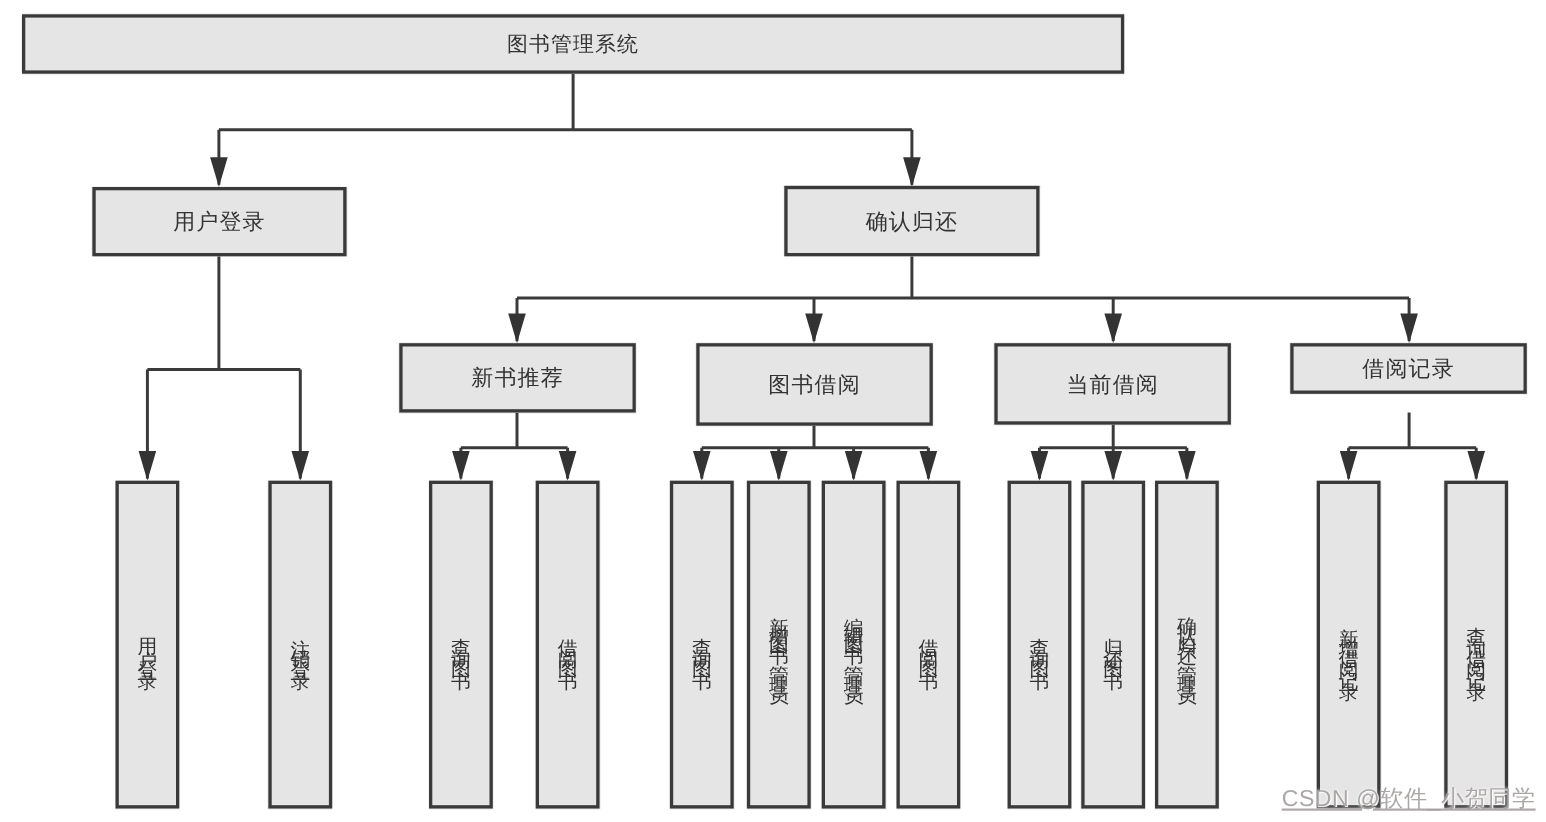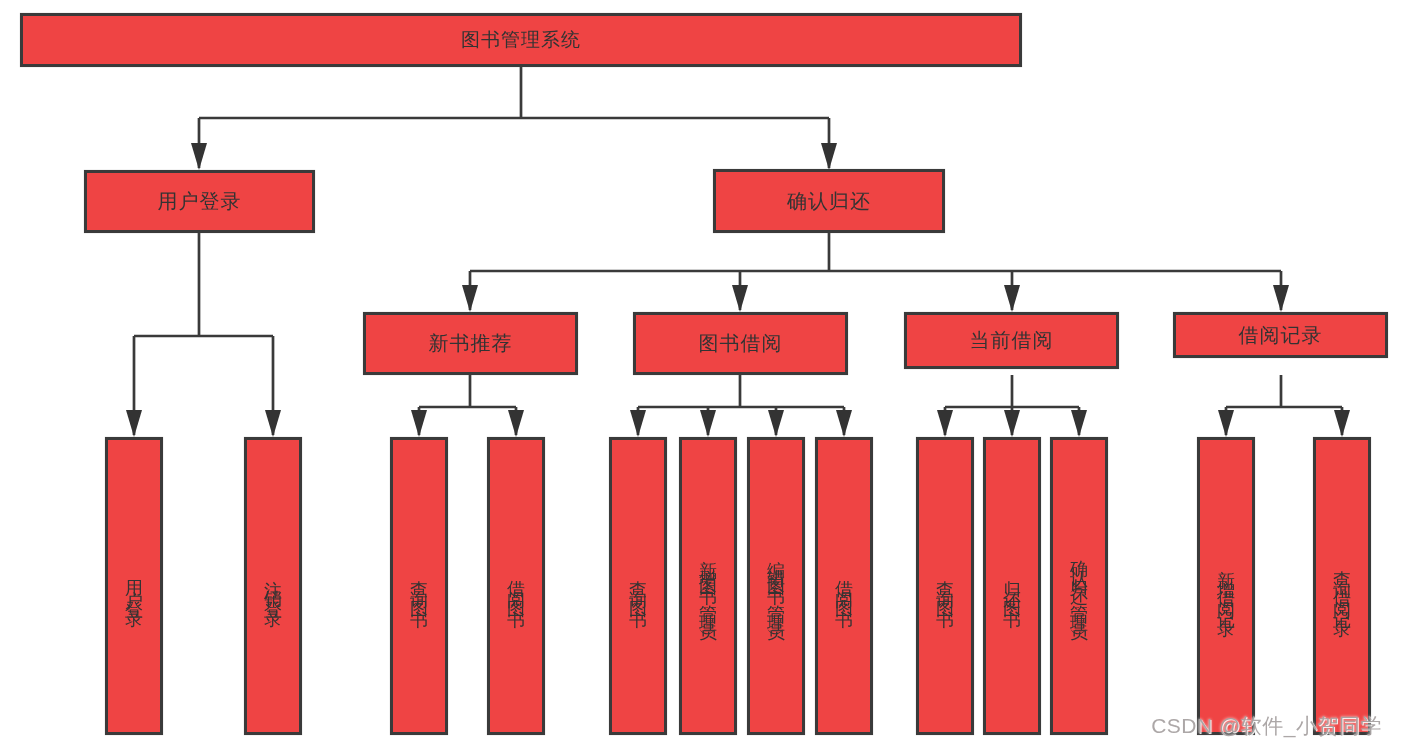--- a/index.html
+++ b/index.html
@@ -13,21 +13,21 @@
     overflow: hidden;
   }
   .wires {
     position: absolute;
     left: 0; top: 0;
     width: 1405px; height: 747px;
   }
   .box {
     position: absolute;
     box-sizing: border-box;
-    background: #ef4444;
+    background: #e5e5e5;
     border: 3px solid #3a3a3a;
     display: flex;
     align-items: center;
     justify-content: center;
     box-shadow: 0 0 1px rgba(90,90,90,0.45);
     white-space: nowrap;
   }
   .hbox {
     font-size: 20px;
     letter-spacing: 1px;
@@ -35,27 +35,28 @@
   .root-box { font-size: 19px; }
   .vbox {
     writing-mode: vertical-rl;
     font-size: 18px;
     letter-spacing: 10px;
     line-height: 1;
   }
   .vbox-long { letter-spacing: 9px; }
   .watermark {
     position: absolute;
-    right: 23px;
+    right: 9px;
     bottom: 7px;
     font-size: 21px;
     color: rgba(165,160,160,0.92);
     text-shadow: 0 0 3px rgba(255,255,255,0.95), 1px 1px 0 rgba(255,255,255,0.85);
     z-index: 5;
     letter-spacing: 0.5px;
+    text-decoration: underline;
   }
 </style>
 </head>
 <body>
 
 <div class="canvas">
 
   <svg class="wires" width="1405" height="747" viewBox="0 0 1405 747" aria-hidden="true">
     <path d="M521 67 V118
              M199 118 H829
@@ -112,22 +113,22 @@
       <polygon points="1334,410 1350,410 1342,437"></polygon>
     </g>
   </svg>
 
   <div class="box hbox root-box" style="left:20px; top:13px; width:1002px; height:54px;">图书管理系统</div>
 
   <div class="box hbox" style="left:84px; top:170px; width:231px; height:63px;">用户登录</div>
   <div class="box hbox" style="left:713px; top:169px; width:232px; height:64px;">确认归还</div>
 
   <div class="box hbox" style="left:363px; top:312px; width:215px; height:63px;">新书推荐</div>
-  <div class="box hbox" style="left:633px; top:312px; width:215px; height:63px;">图书借阅</div>
-  <div class="box hbox" style="left:904px; top:312px; width:215px; height:57px;">当前借阅</div>
+  <div class="box hbox" style="left:633px; top:312px; width:215px; height:75px;">图书借阅</div>
+  <div class="box hbox" style="left:904px; top:312px; width:215px; height:74px;">当前借阅</div>
   <div class="box hbox" style="left:1173px; top:312px; width:215px; height:46px;">借阅记录</div>
 
   <div class="box vbox" style="left:105px; top:437px; width:58px; height:298px;">用户登录</div>
   <div class="box vbox" style="left:244px; top:437px; width:58px; height:298px;">注销登录</div>
 
   <div class="box vbox" style="left:390px; top:437px; width:58px; height:298px;">查询图书</div>
   <div class="box vbox" style="left:487px; top:437px; width:58px; height:298px;">借阅图书</div>
 
   <div class="box vbox" style="left:609px; top:437px; width:58px; height:298px;">查询图书</div>
   <div class="box vbox vbox-long" style="left:679px; top:437px; width:58px; height:298px;">新增图书（管理员）</div>

